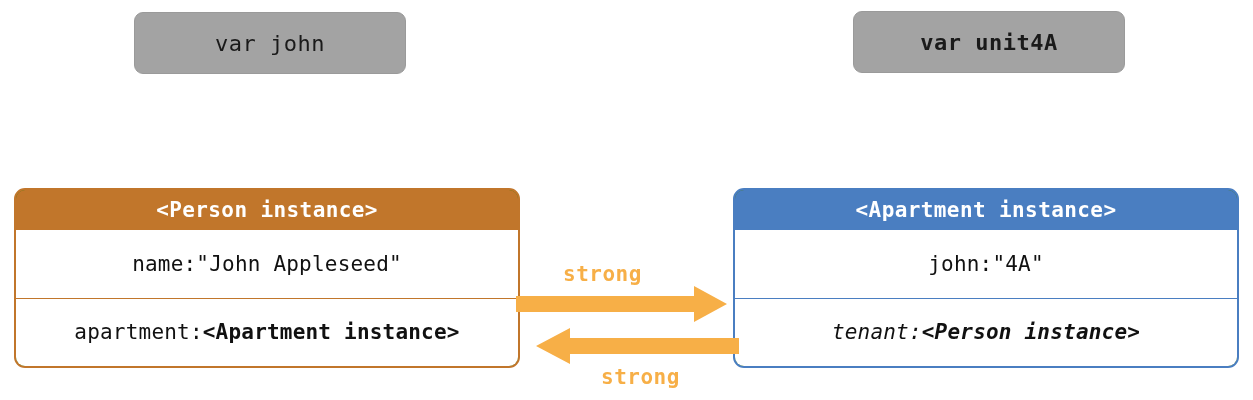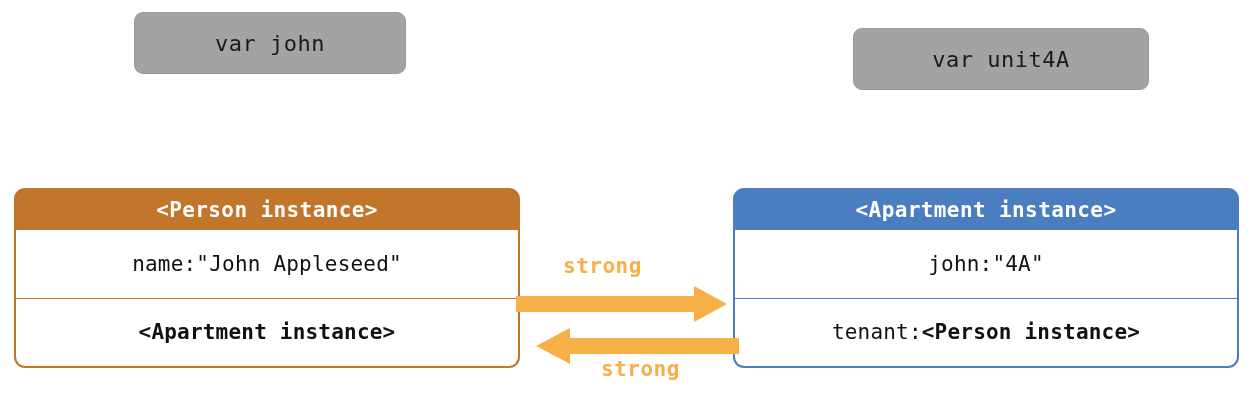--- a/index.html
+++ b/index.html
@@ -29,21 +29,21 @@
     border-radius: 9px;
     display: flex;
     align-items: center;
     justify-content: center;
     font-family: "DejaVu Sans Mono", "Liberation Mono", monospace;
     font-size: 22px;
     color: #1a1a1a;
     letter-spacing: 0.5px;
   }
   #var-john-box  { left: 134px; top: 12px;  width: 272px; height: 62px; }
-  #var-unit4a-box{ left: 853px; top: 28px;  width: 296px; height: 62px; }
+  #var-unit4a-box{ left: 853px; top: 11px;  width: 272px; height: 62px; font-weight: bold; }
 
   
   .instance-card {
     position: absolute;
     box-sizing: border-box;
     background: #4d7c0f;
     border-radius: 11px;
     overflow: hidden;
     display: flex;
     flex-direction: column;
@@ -85,38 +85,39 @@
   }
   #person-card .card-header { background: #c1762b; }
   #person-card .card-row.divided { border-top-color: #c1762b; }
 
   
   #apartment-card {
     left: 733px; top: 188px; width: 506px; height: 180px;
     border: 2px solid #4a7ec1;
   }
   #apartment-card .card-header { background: #4a7ec1; }
-  #apartment-card .card-row.divided { border-top-color: #4a7ec1; }
+  #apartment-card .card-row.divided { border-top-color: #4a7ec1; font-style: italic; }
 
   
   .arrow-svg {
     position: absolute;
     left: 0; top: 0;
     width: 1253px;
     height: 400px;
     pointer-events: none;
   }
   .arrow-label {
     position: absolute;
     font-family: "DejaVu Sans Mono", "Liberation Mono", monospace;
     font-size: 21px;
     font-weight: bold;
     color: #f7af47;
     letter-spacing: 0.5px;
     white-space: nowrap;
+    margin-top: 8px;
   }
   #label-strong-top    { left: 563px; top: 254px; }
   #label-strong-bottom { left: 601px; top: 357px; }
 </style>
 </head>
 <body>
 
 <div id="canvas">
 
   <div class="var-box" id="var-john-box">
@@ -127,20 +128,21 @@
     <span>var unit4A</span>
   </div>
 
   <div class="instance-card" id="person-card">
     <div class="card-header">&lt;Person instance&gt;</div>
     <div class="card-row">
       <span>name: </span>
         <span>"John Appleseed"</span>
     </div>
     <div class="card-row divided">
+      <span>apartment: </span>
         <b>&lt;Apartment instance&gt;</b>
     </div>
   </div>
 
   <div class="instance-card" id="apartment-card">
     <div class="card-header">&lt;Apartment instance&gt;</div>
     <div class="card-row">
       <span>john: </span>
         <span>"4A"</span>
     </div>

